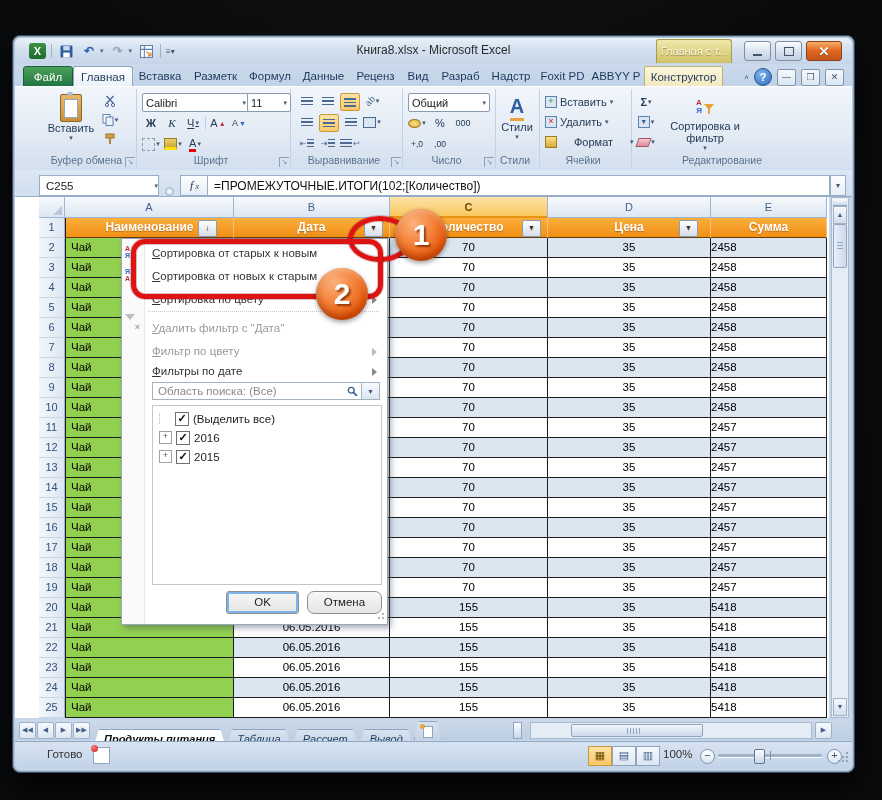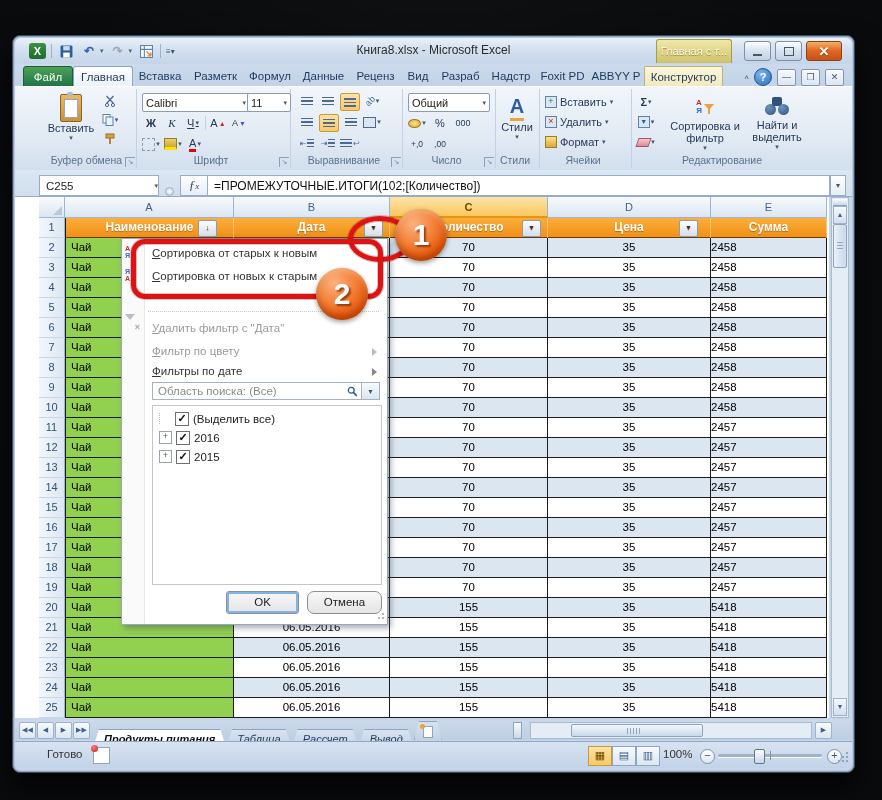--- a/index.html
+++ b/index.html
@@ -437,21 +437,21 @@
         <span class="smbtn" style="justify-content:flex-start;gap:3px">
           <span style="width:10px;height:10px;background:#DCE6F1;border:1px solid #5B82B0;color:#1E8E3E;font-size:9px;line-height:9px;text-align:center">+</span>
           <span>Вставить</span>
               <span class="dd">▾</span>
             </span>
         <span class="smbtn" style="justify-content:flex-start;gap:3px">
           <span style="width:10px;height:10px;background:#DCE6F1;border:1px solid #5B82B0;color:#C22;font-size:9px;line-height:9px;text-align:center">×</span>
           <span>Удалить</span>
               <span class="dd">▾</span>
             </span>
-        <span class="smbtn" style="justify-content:flex-start;gap:3px">
+        <span class="smbtn" style="justify-content:flex-start;gap:17px">
           <span style="width:10px;height:10px;background:linear-gradient(#FBE287,#D9A93C);border:1px solid #9C7D1F"></span>
           <span>Формат</span>
               <span class="dd">▾</span>
             </span>
       </div>
       <div class="glabel"><span>Ячейки</span></div>
     </div>
 
     <div class="grp" style="left:616px;width:186px;border-right:none">
       <div style="position:absolute;left:6px;top:5px;display:flex;flex-direction:column;gap:4px">
@@ -470,27 +470,20 @@
       </div>
       <div class="bigbtn" style="left:38px;top:2px;width:72px">
         <span style="display:flex;align-items:center;gap:2px;height:26px">
           <span class="az-stack">
                 <span style="color:#B33">А</span>
                 <span style="color:#36C">Я</span>
               </span>
           <span class="funnel"></span>
         </span>
         <span>Сортировка и фильтр</span>
-            <span class="dd">▾</span>
-      </div>
-      <div class="bigbtn" style="left:112px;top:2px;width:68px">
-        <span class="binoc" style="margin-top:3px;margin-bottom:4px">
-              <i></i>
-            </span>
-        <span>Найти и выделить</span>
             <span class="dd">▾</span>
       </div>
       <div class="glabel"><span>Редактирование</span></div>
     </div>
   </div>
 
   <div class="fbar">
     <div class="namebox">
           <span>C255</span>
           <span class="dd">▾</span>
@@ -758,20 +751,24 @@
     </div>
     <div class="gico" style="top:81px">
       <span class="fx-filter"><span class="fun"></span><span class="x">×</span></span>
     </div>
     <div class="fm-item" style="top:3px">
           <span class="lbl">Сортировка от старых к новым</span>
         </div>
     <div class="fm-item" style="top:26px">
           <span class="lbl">Сортировка от новых к старым</span>
         </div>
+    <div class="fm-item" style="top:49px">
+          <span class="lbl">Сортировка по цвету</span>
+          <span class="fm-sub"></span>
+        </div>
     <div class="fm-sep"></div>
     <div class="fm-item dis" style="top:78px">
           <span class="lbl">Удалить фильтр с "Дата"</span>
         </div>
     <div class="fm-item dis" style="top:101px">
           <span class="lbl">Фильтр по цвету</span>
           <span class="fm-sub"></span>
         </div>
     <div class="fm-item" style="top:121px">
           <span class="lbl">Фильтры по дате</span>

